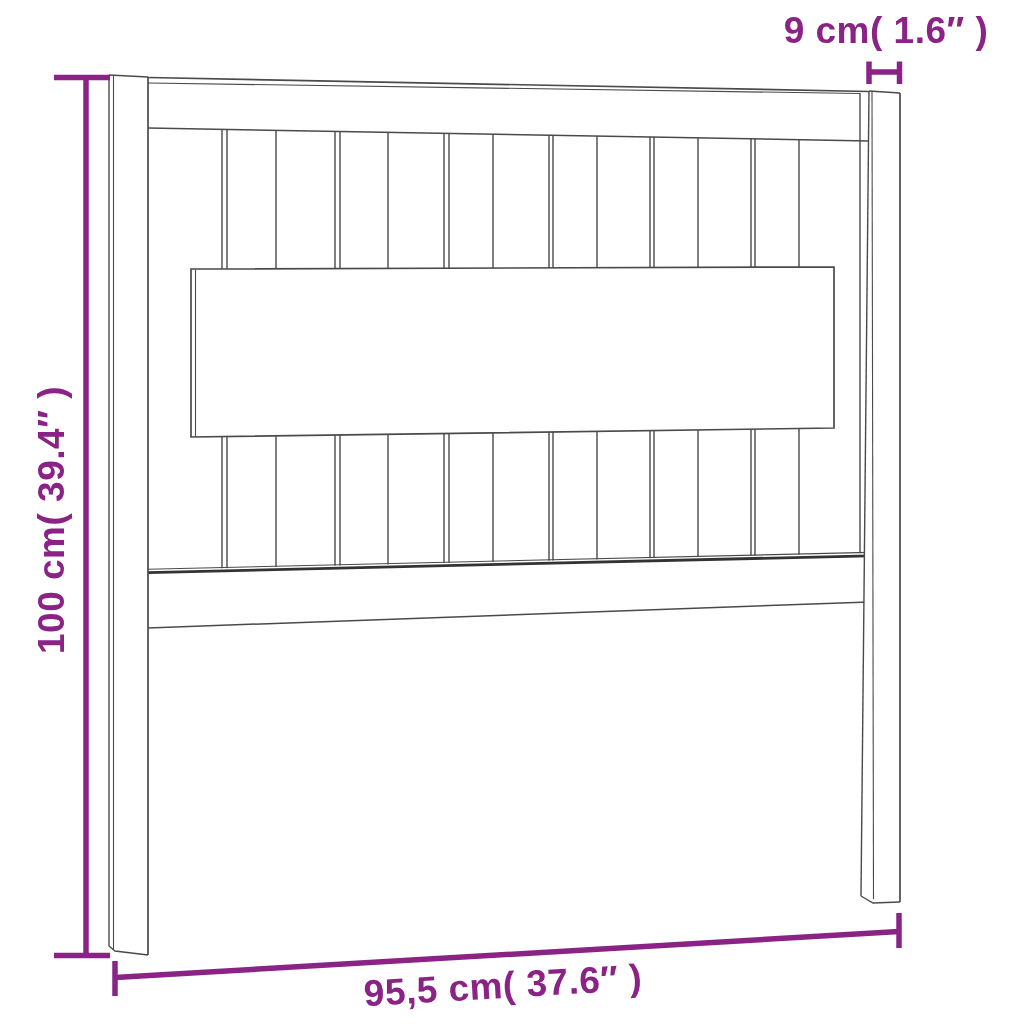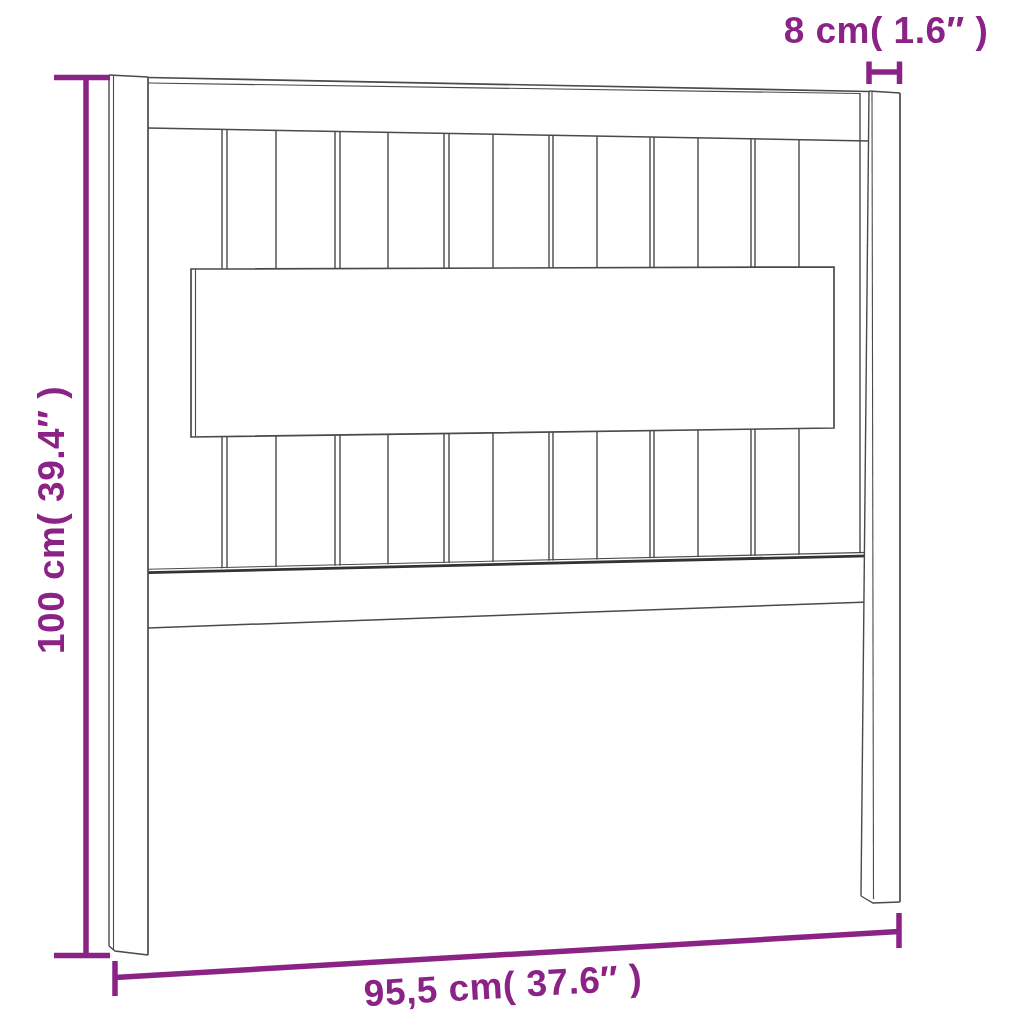--- a/index.html
+++ b/index.html
@@ -104,19 +104,19 @@
       <path class="dimline" d="M899,913 V948"></path>
     </g>
 
     <g>
       <path class="dimline" d="M869,72 H900"></path>
       <path class="dimline" d="M869,61.5 V84"></path>
       <path class="dimline" d="M899.5,61.5 V84"></path>
     </g>
   </svg>
 
-  <div class="label label-top">8 cm( 1.6″ )</div>
+  <div class="label label-top">9 cm( 1.6″ )</div>
 
   <div class="label label-left">100 cm( 39.4″ )</div>
 
   <div class="label label-bottom">95,5 cm( 37.6″ )</div>
 
 </div>
 
 </body></html>

